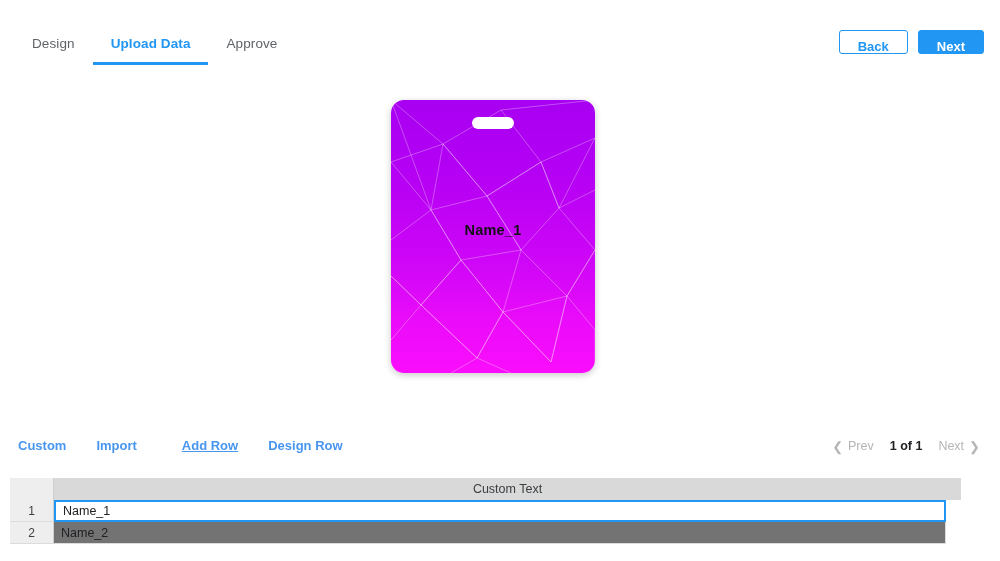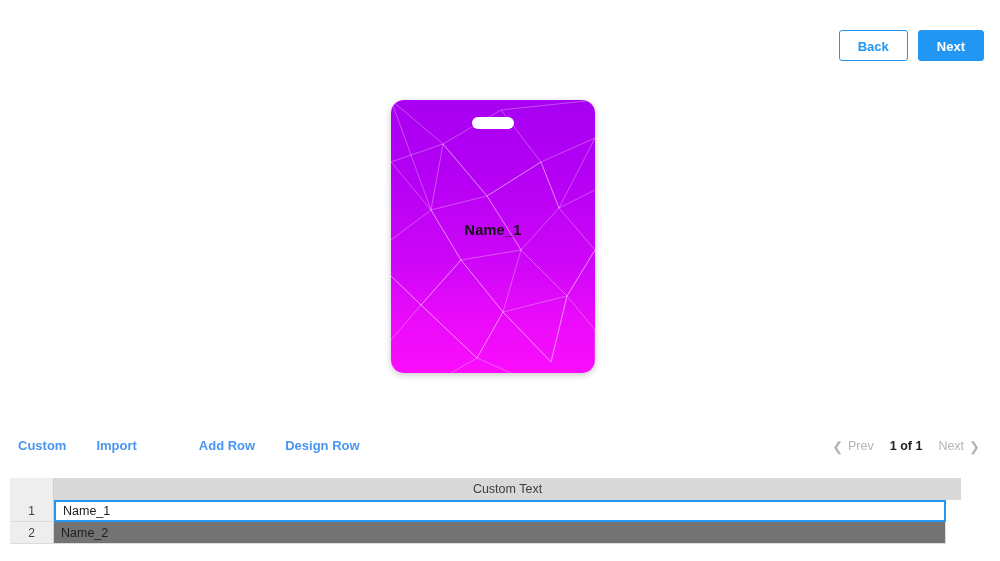--- a/index.html
+++ b/index.html
@@ -59,21 +59,21 @@
     top: 30px;
     display: flex;
     gap: 10px;
   }
   .btn {
     font-family: "Liberation Sans", sans-serif;
     font-size: 13px;
     font-weight: bold;
     border-radius: 3px;
     padding: 0 18px;
-    height: 31px;
+    height: 24px;
     line-height: 31px;
     cursor: pointer;
     box-sizing: border-box;
     text-align: center;
     min-width: 62px;
   }
   .btn-outline {
     background: #ffffff;
     color: #2196f3;
     border: 1px solid #2196f3;
@@ -147,21 +147,22 @@
   }
   .toolbar-link {
     font-size: 13px;
     font-weight: bold;
     color: #4896f0;
     cursor: pointer;
     margin-right: 30px;
     white-space: nowrap;
   }
   .toolbar-link.gap-before {
-    margin-left: 32px;
+    margin-left: 15px;
+    text-decoration: underline;
   }
   .toolbar-right {
     position: absolute;
     right: 20px;
     top: 1px;
     display: flex;
     align-items: center;
     font-size: 12.5px;
   }
   .pager-btn {
@@ -242,20 +243,31 @@
   .grid-row.selected .cell-val {
     border: 2px solid #2196f3;
     background: #ffffff;
   }
 </style>
 </head>
 <body>
 
 <div class="header">
 
+  <div class="tabs">
+    <div class="tab">
+      <span>Design</span>
+    </div>
+    <div class="tab active">
+      <span>Upload Data</span>
+    </div>
+    <div class="tab">
+      <span>Approve</span>
+    </div>
+  </div>
 
   <div class="header-actions">
     <div class="btn btn-outline">Back</div>
     <div class="btn btn-filled">Next</div>
   </div>
 
 </div>
 
 <div class="preview-area">
 

